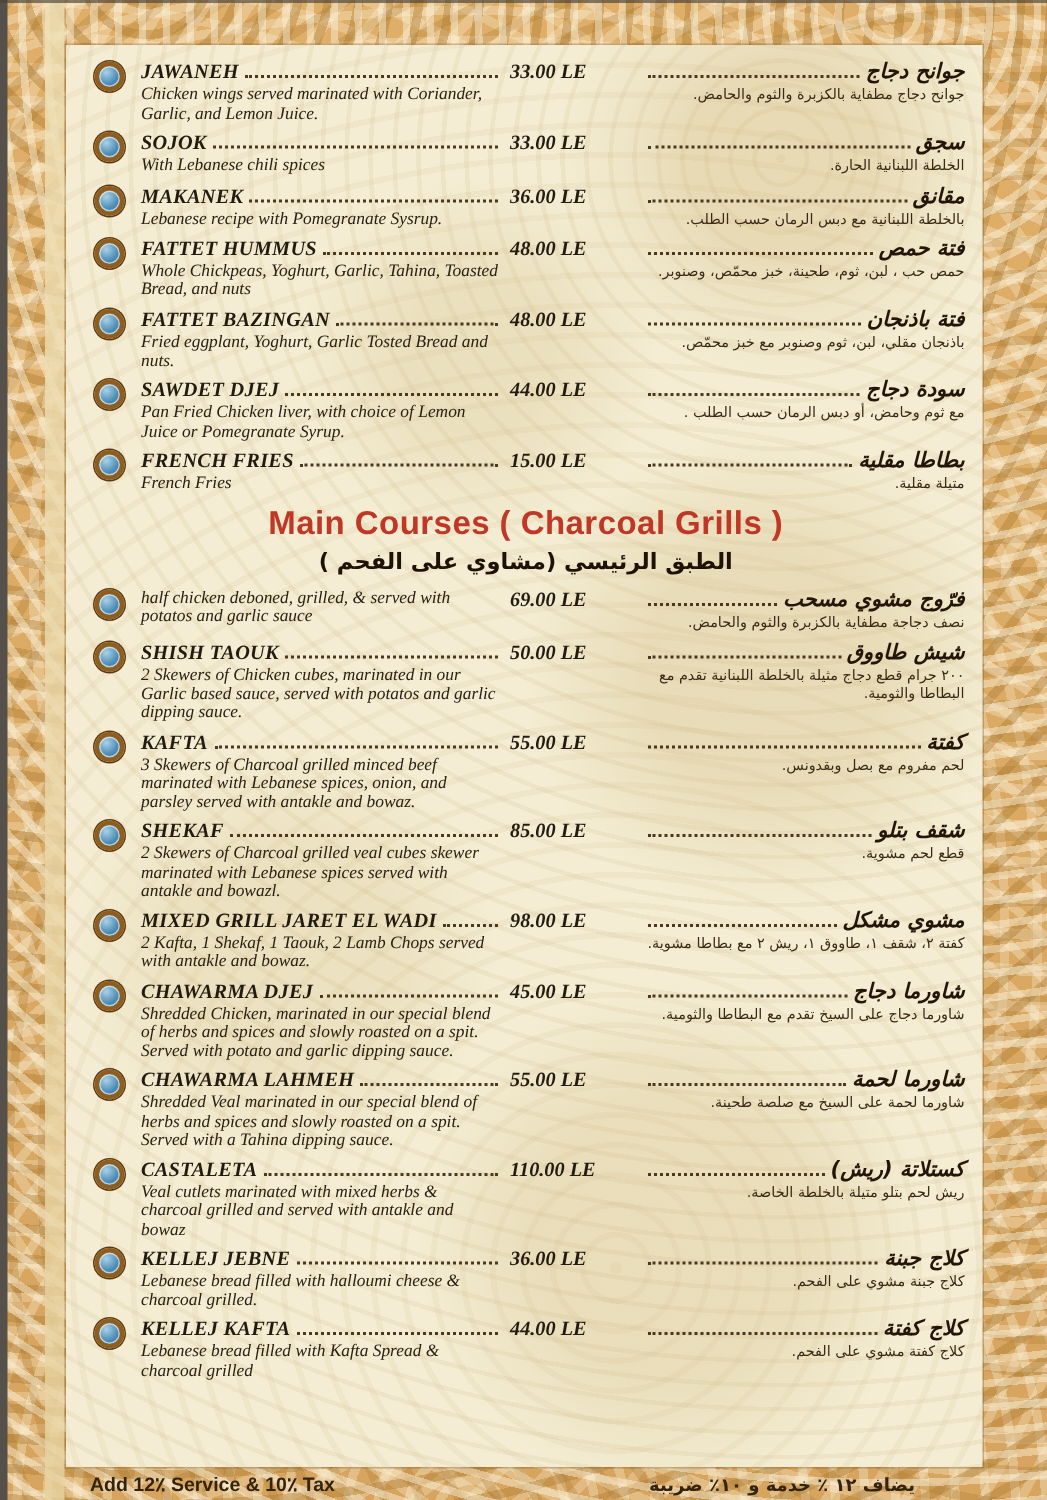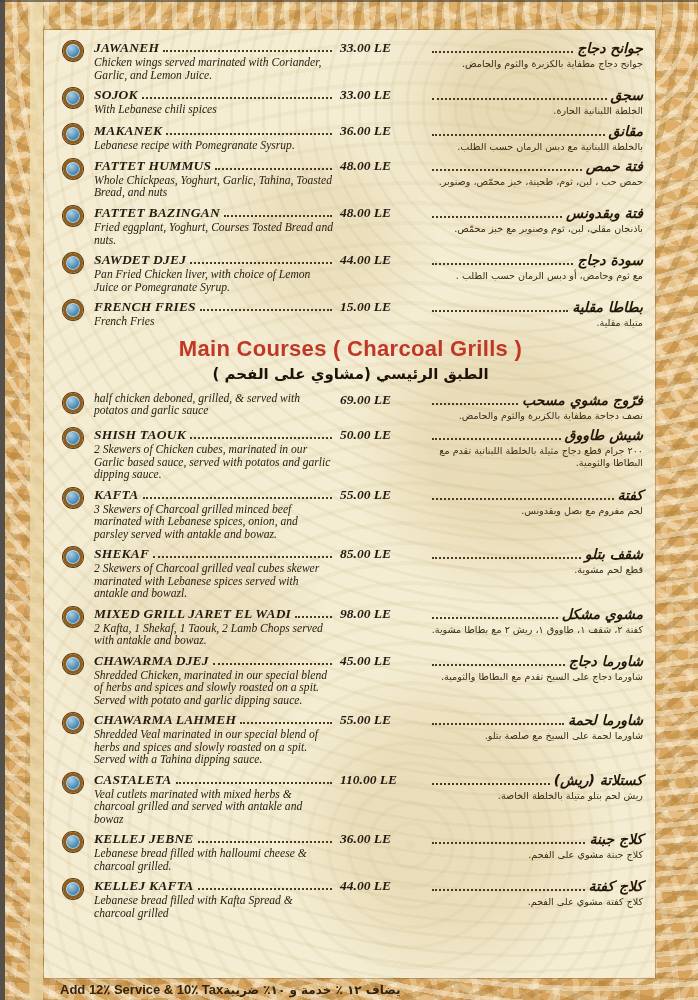--- a/index.html
+++ b/index.html
@@ -53,21 +53,21 @@
   .ar-name-line { display:flex; align-items:baseline; }
   .ar-name { font-size:14px; font-weight:bold; color:#231507; white-space:nowrap;font-style:italic; }
   .ar-leader { flex:1; border-bottom:2px dotted #4a3920; margin:0 4px 3px 2px; min-width:8px; }
   .ar-desc { font-size:9.6px; color:#3a2a16; margin-top:2px; line-height:1.3; }
 
   .section-header { text-align:center; margin:6px 0 9px; }
   .sh-en { font-family:"Liberation Sans", sans-serif; font-weight:700; font-size:22px; color:#c13726; letter-spacing:0.3px; }
   .sh-ar { direction:rtl; font-family:"DejaVu Sans", sans-serif; font-weight:700; font-size:15px; color:#1e1206; margin-top:3px; }
 
   .footer { position:absolute; left:60px; right:88px; bottom:3px; z-index:3;
-    display:flex; align-items:baseline;
+    display:flex; justify-content:space-between; align-items:baseline;
     font-family:"Liberation Sans", sans-serif; font-size:13px; font-weight:600; color:#33230f; }
   .footer-ar { font-family:"DejaVu Sans", sans-serif; font-size:12px; font-weight:bold; direction:rtl; }
 </style>
 </head>
 <body>
 
 <div class="frame">
   <div class="band-pattern"></div>
   <div class="dark-edge-left"></div>
   <div class="dark-edge-top"></div>
@@ -157,26 +157,26 @@
   </div>
         <div class="item">
     <div class="bullet-wrap">
       <span class="bullet"></span>
     </div>
     <div class="en-col">
       <div class="name-line">
         <span class="item-name">FATTET BAZINGAN</span>
         <span class="leader"></span>
       </div>
-      <div class="item-desc">Fried eggplant, Yoghurt, Courses Tosted Bread and nuts.</div>
+      <div class="item-desc">Fried eggplant, Yoghurt, Garlic Tosted Bread and nuts.</div>
     </div>
     <div class="price">48.00 LE</div>
     <div class="ar-col">
       <div class="ar-name-line">
-        <span class="ar-name">فتة وبقدونس</span>
+        <span class="ar-name">فتة باذنجان</span>
         <span class="ar-leader"></span>
       </div>
       <div class="ar-desc">باذنجان مقلي، لبن، ثوم وصنوبر مع خبز محمّص.</div>
     </div>
   </div>
         <div class="item">
     <div class="bullet-wrap">
       <span class="bullet"></span>
     </div>
     <div class="en-col">
@@ -345,21 +345,21 @@
         <span class="leader"></span>
       </div>
       <div class="item-desc">Shredded Veal marinated in our special blend of herbs and spices and slowly roasted on a spit. Served with a Tahina dipping sauce.</div>
     </div>
     <div class="price">55.00 LE</div>
     <div class="ar-col">
       <div class="ar-name-line">
         <span class="ar-name">شاورما لحمة</span>
         <span class="ar-leader"></span>
       </div>
-      <div class="ar-desc">شاورما لحمة على السيخ مع صلصة بتلو.</div>
+      <div class="ar-desc">شاورما لحمة على السيخ مع صلصة طحينة.</div>
     </div>
   </div>
         <div class="item">
     <div class="bullet-wrap">
       <span class="bullet"></span>
     </div>
     <div class="en-col">
       <div class="name-line">
         <span class="item-name">CASTALETA</span>
         <span class="leader"></span>

